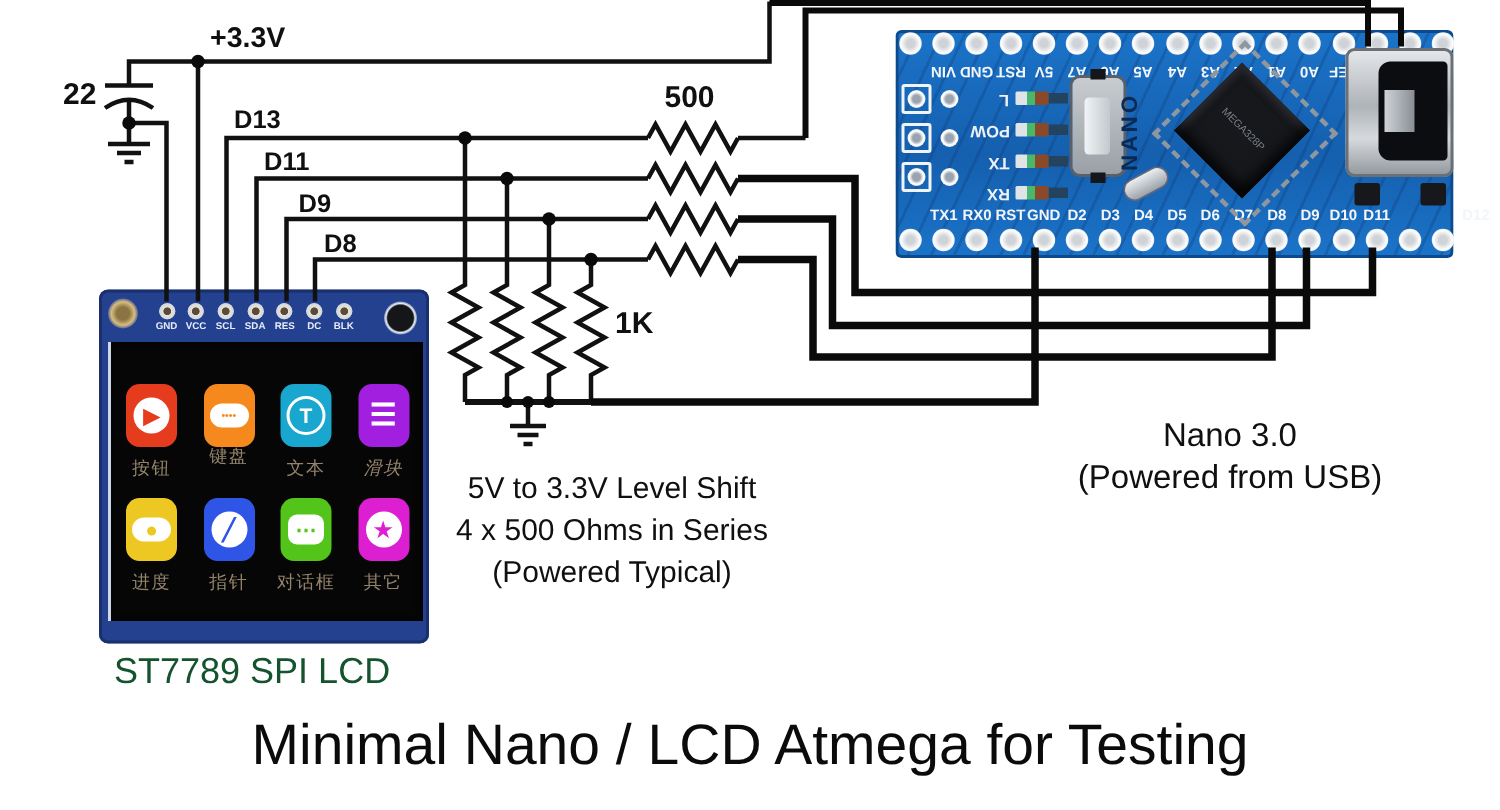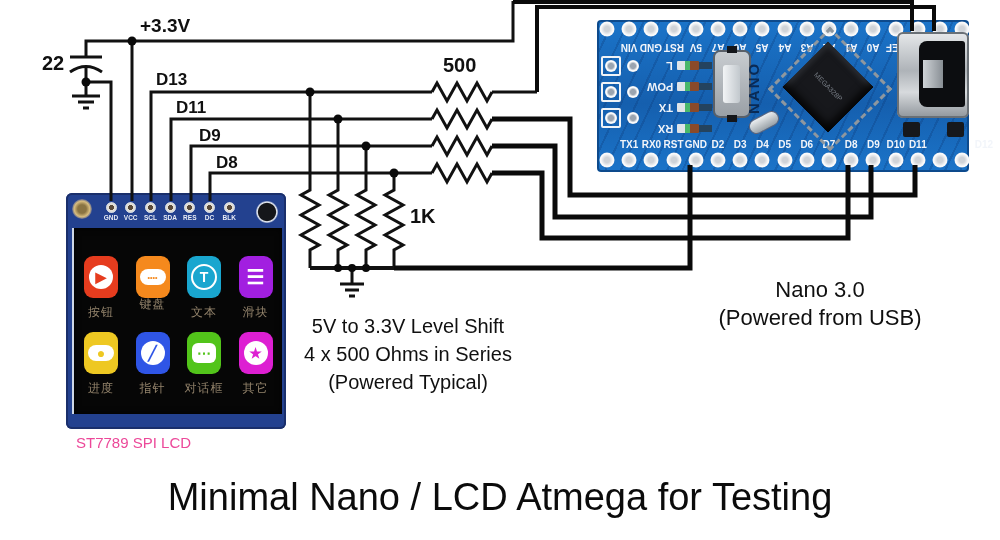--- a/index.html
+++ b/index.html
@@ -71,21 +71,21 @@
        background:linear-gradient(180deg,#e7e9eb 0%,#aeb3b8 45%,#d7dadd 70%,#8f959b 100%);
        box-shadow:inset 0 0 0 2px #6a7076;}
   #usb .slot{position:absolute;right:4px;top:9px;width:46px;height:66px;background:#0c0d10;
              border-radius:8px 3px 3px 8px;}
   #usb .tongue{position:absolute;right:26px;top:28px;width:20px;height:28px;background:linear-gradient(90deg,#cfd3d7,#888e94);}
   .usb-cap{position:absolute;width:17px;height:15px;background:#16181c;border-radius:2px;}
 
   
   #note-levelshift{left:268px;top:312px;width:280px;font-size:20px;line-height:28px;}
   #note-nano{left:680px;top:276px;width:280px;font-size:22px;line-height:28px;}
-  #lcd-caption{left:76px;top:434px;font-size:15px;color:#ec4899;}
+  #lcd-caption{left:76px;top:434px;font-size:24px;color:#14532d;}
   #main-title{left:0;top:476px;width:1000px;text-align:center;font-size:38px;color:#0b0b0b;}
   .gnd-glyph{display:inline-block;vertical-align:-2px;margin-left:4px;}
 </style>
 </head>
 <body>
 
 <div id="stage">
 
   <svg class="wires" width="1000" height="540">
     <g stroke="#111" fill="none" stroke-width="3">
@@ -190,21 +190,21 @@
           <div class="icon-inner shape-ring">
             <div style="color: rgb(255, 255, 255); font-weight: bold; font-size: 14px; line-height: 1;">T</div>
           </div>
         </div>
         <div class="icon-label" style="left: 130px; top: 76px;">文本</div>
         <div class="icon-tile" style="left: 164.5px; top: 28px; background: rgb(162, 31, 224);">
           <div class="icon-inner shape-none">
             <div style="color: rgb(255, 255, 255); font-weight: bold; font-size: 20px; line-height: 1;">☰</div>
           </div>
         </div>
-        <div class="icon-label" style="left: 181.5px; top: 76px;">滑块</div>
+        <div class="icon-label" style="left: 181.5px; top: 76px; font-style: italic;">滑块</div>
         <div class="icon-tile" style="left: 10px; top: 104px; background: rgb(238, 200, 34);">
           <div class="icon-inner shape-pill">
             <div style="color: rgb(238, 200, 34); font-weight: bold; font-size: 14px; line-height: 1;">●</div>
           </div>
         </div>
         <div class="icon-label" style="left: 27px; top: 152px;">进度</div>
         <div class="icon-tile" style="left: 61.5px; top: 104px; background: rgb(47, 85, 230);">
           <div class="icon-inner shape-circle">
             <div style="color: rgb(47, 85, 230); font-weight: bold; font-size: 14px; line-height: 1;">╱</div>
           </div>

